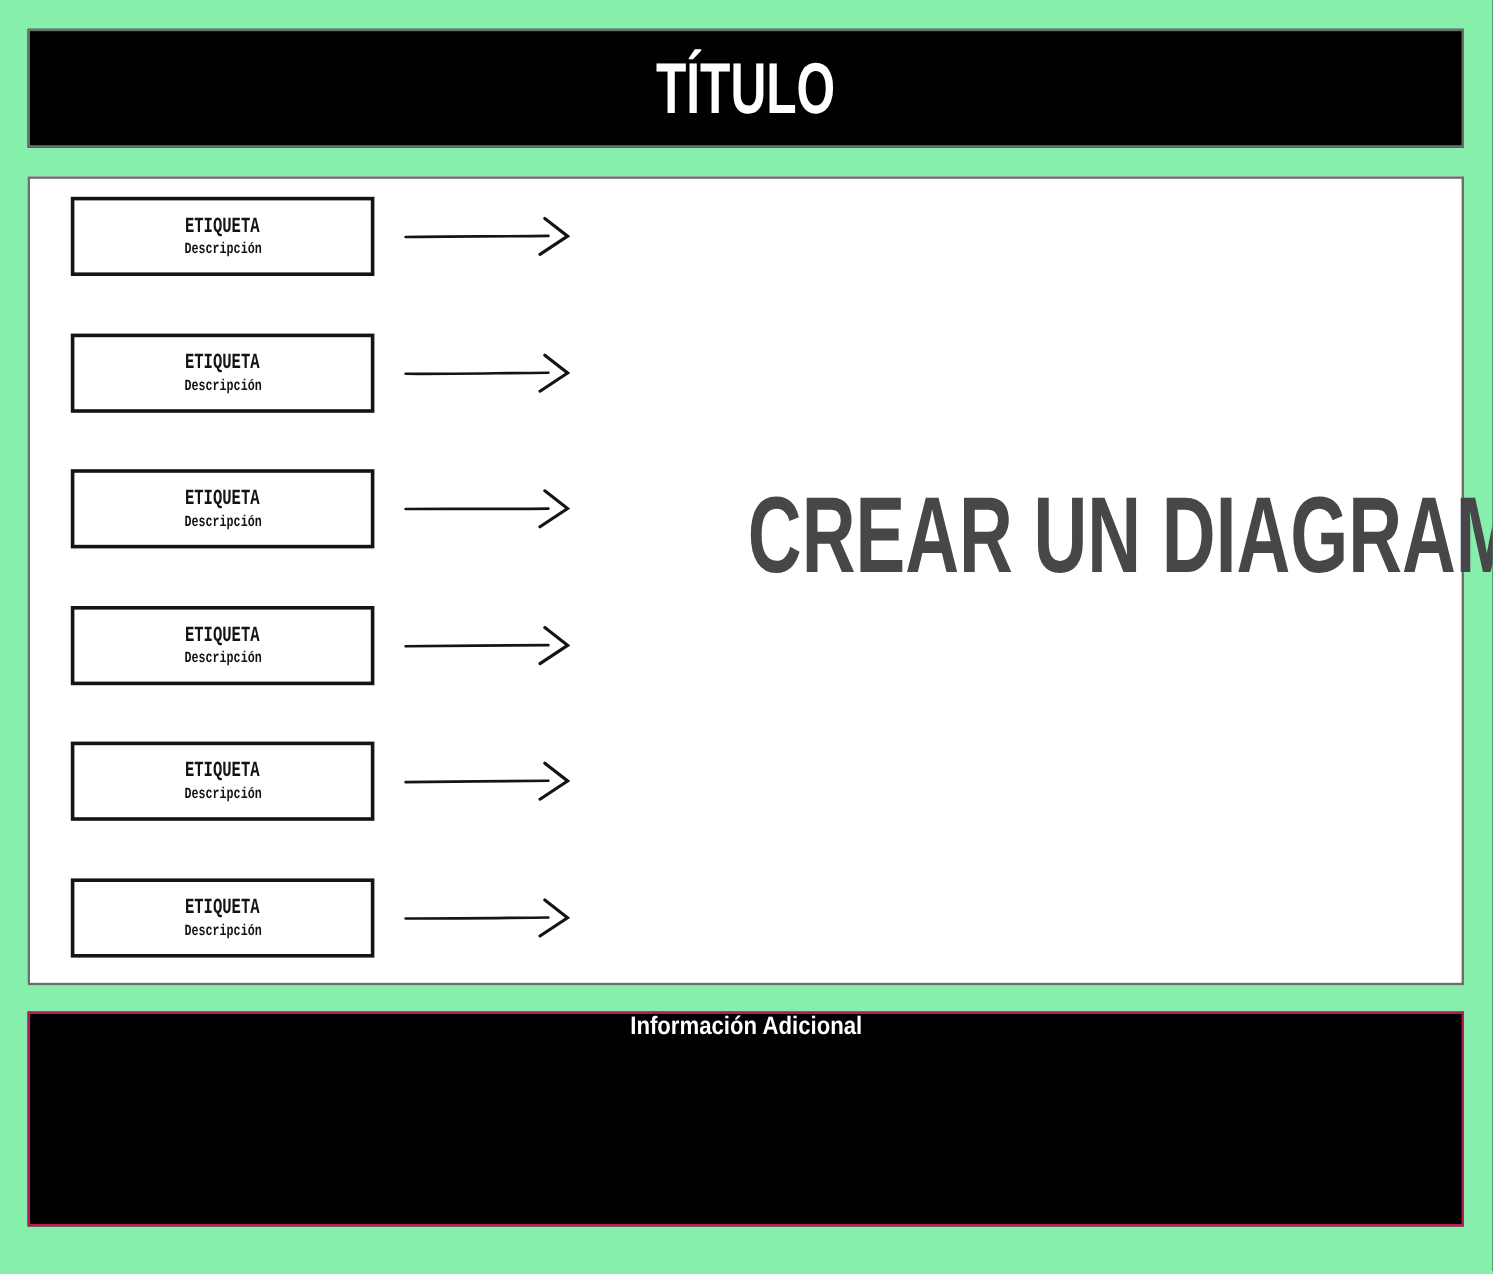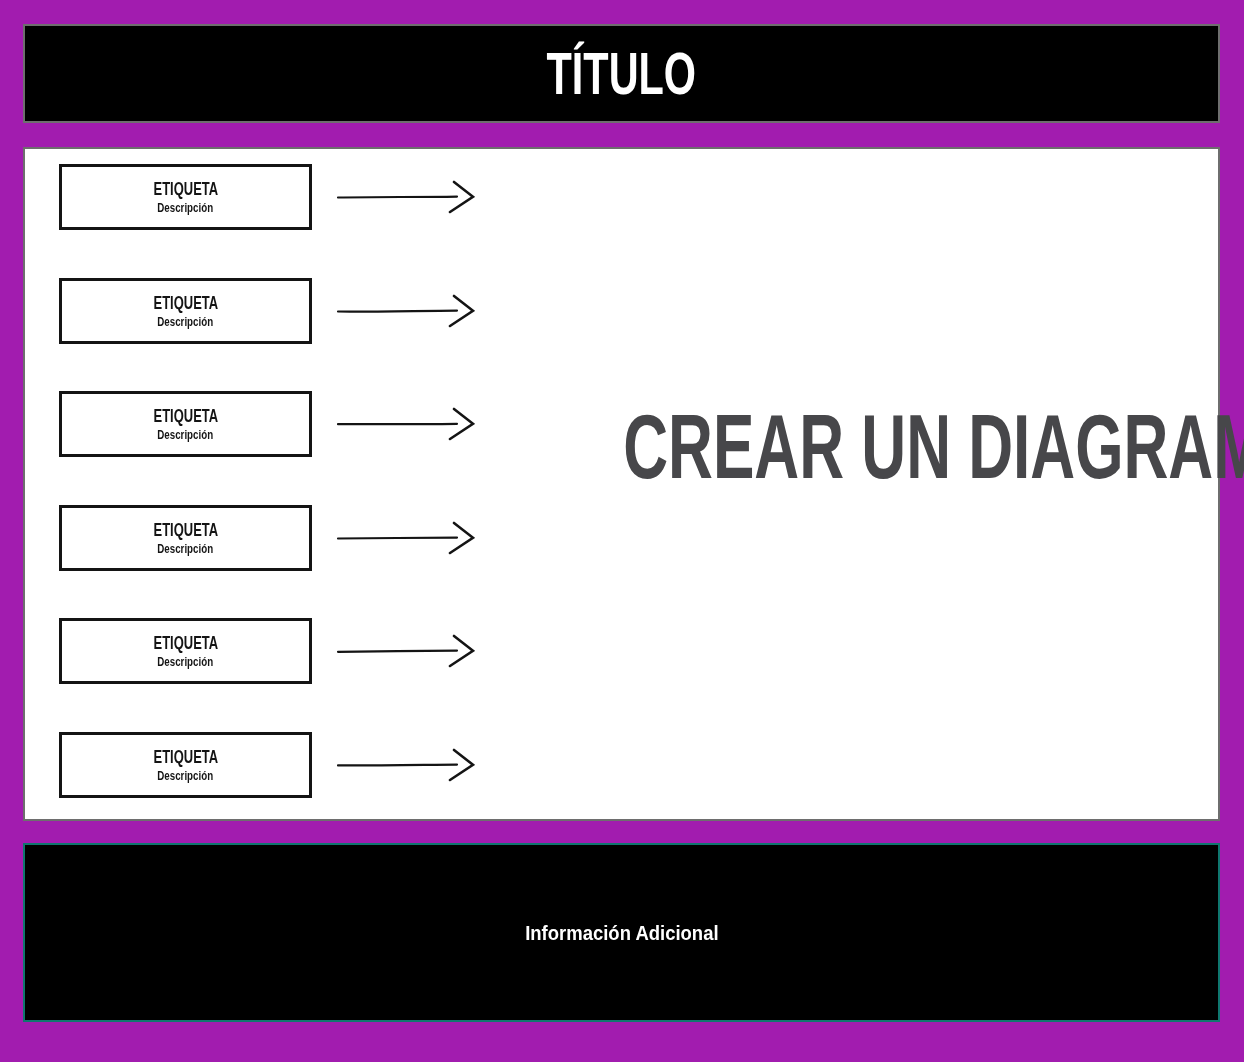--- a/index.html
+++ b/index.html
@@ -1,21 +1,21 @@
 <!DOCTYPE html>
 <html><head>
 <meta charset="utf-8">
 <style>
   html, body { margin: 0; padding: 0; background: #000; }
   * { box-sizing: border-box; }
   .stage {
     position: relative;
     width: 1244px;
     height: 1062px;
-    background: #a21caf;
+    background: #86efac;
     font-family: "Liberation Sans", sans-serif;
     overflow: hidden;
   }
   
   .title-bar {
     position: absolute;
     left: 23px; top: 24px;
     width: 1197px; height: 99px;
     background: #000000;
     border: 2px solid #6e6e6e;
@@ -43,21 +43,21 @@
     position: absolute;
     left: 0; width: 100%; height: 66px;
   }
   .label-box {
     position: absolute;
     left: 34px; top: 0;
     width: 253px; height: 66px;
     background: #ffffff;
     border: 3px solid #141414;
     display: flex; flex-direction: column;
-    align-items: center; justify-content: center;
+    align-items: center; justify-content: center; font-family: Liberation Mono, monospace;
   }
   .label-text {
     color: #141414;
     font-size: 18px;
     font-weight: bold;
     line-height: 21px;
     white-space: nowrap;
     transform: scaleX(0.72);
     transform-origin: center;
   }
@@ -106,22 +106,22 @@
     display: inline-block;
     transform: scaleX(0.72);
     transform-origin: center;
   }
   
   .footer-panel {
     position: absolute;
     left: 23px; top: 843px;
     width: 1197px; height: 179px;
     background: #000000;
-    border: 2px solid #0f766e;
-    display: flex; align-items: center; justify-content: center;
+    border: 2px solid #be185d;
+    display: flex; align-items: flex-start; justify-content: center;
   }
   .footer-text {
     color: #ffffff;
     font-size: 21px;
     font-weight: bold;
     line-height: 1;
     white-space: nowrap;
     transform: scaleX(0.88);
     transform-origin: center;
   }

